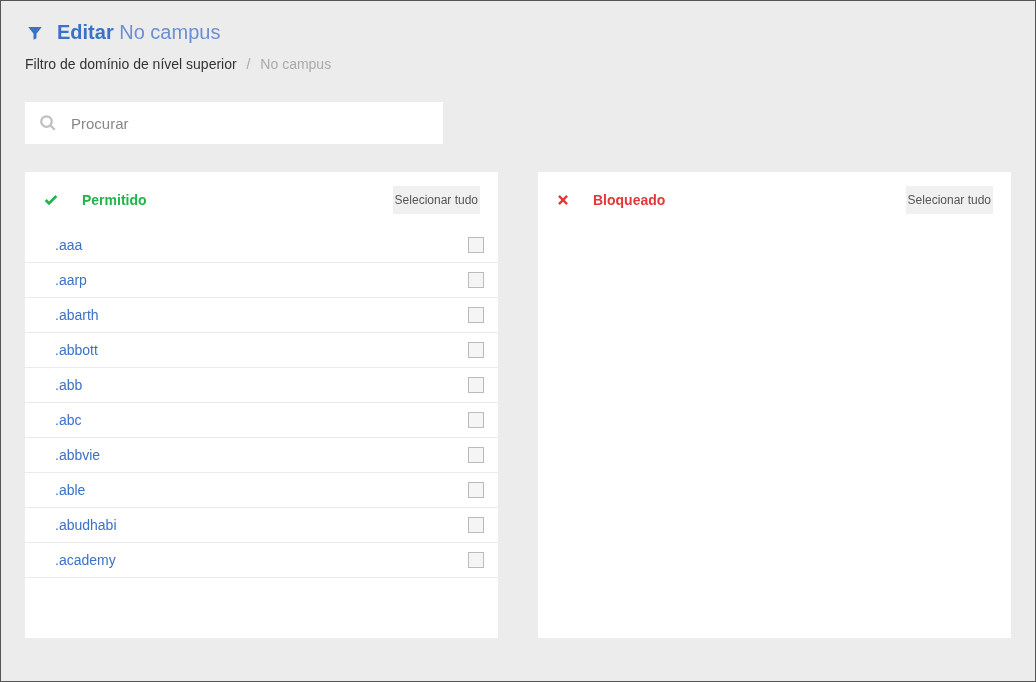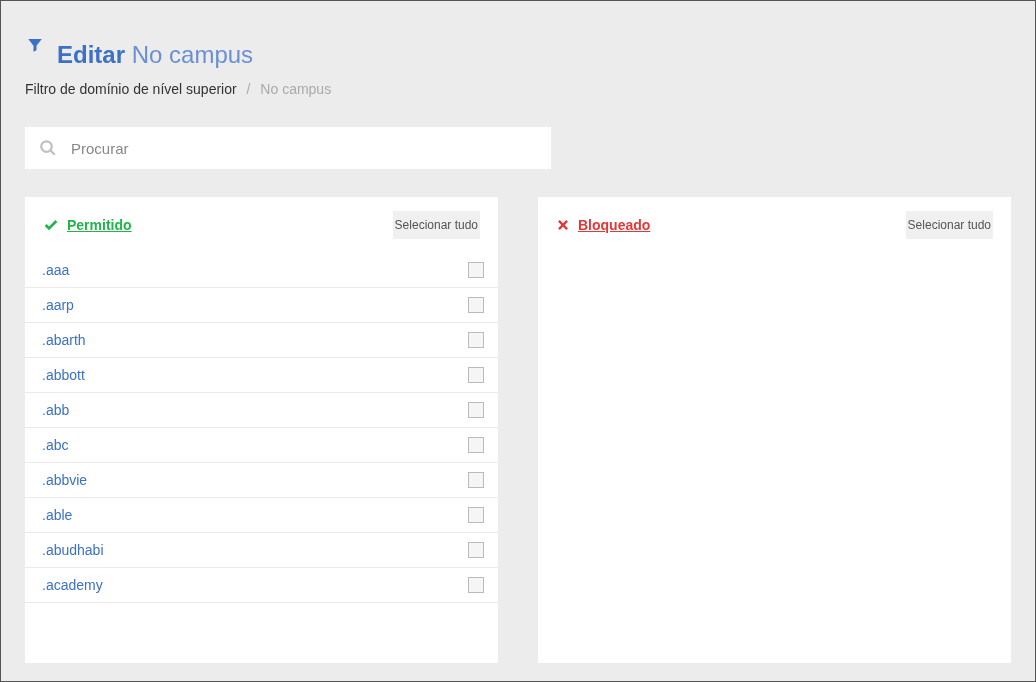--- a/index.html
+++ b/index.html
@@ -26,23 +26,22 @@
     }
     .filter-icon {
       color: #3b71c6;
       width: 20px;
       height: 20px;
       display: flex;
       align-items: center;
       justify-content: center;
     }
     .title {
-      font-size: 24px;
+      font-size: 20px;
       font-weight: normal;
-      margin-top: 20px;
     }
     .title-bold {
       color: #3b71c6;
       font-weight: bold;
     }
     .title-light {
       color: #6a8fd4;
       font-weight: normal;
     }
     .breadcrumb {
@@ -55,21 +54,21 @@
       margin: 0 6px;
     }
     .breadcrumb-current {
       color: #aaa;
     }
     .search-box {
       background: white;
       display: flex;
       align-items: center;
       padding: 12px 14px;
-      width: 526px;
+      width: 418px;
       margin-bottom: 28px;
     }
     .search-icon {
       color: #c0c0c0;
       margin-right: 14px;
       display: flex;
       align-items: center;
     }
     .search-input {
       border: none;
@@ -93,24 +92,23 @@
     }
     .panel-header {
       display: flex;
       align-items: center;
       justify-content: space-between;
       padding: 14px 18px 14px 18px;
     }
     .panel-title {
       display: flex;
       align-items: center;
-      gap: 8px;
+      gap: 23px;
       font-size: 14px;
       font-weight: bold;
-      text-decoration: underline;
     }
     .panel-title-allowed {
       color: #1fb54a;
     }
     .panel-title-blocked {
       color: #e23838;
     }
     .check-icon, .x-icon {
       display: flex;
       align-items: center;
@@ -139,21 +137,21 @@
     }
     .list-container::-webkit-scrollbar-button {
       display: block;
       height: 16px;
       background: #f0f0f0;
     }
     .domain-row {
       display: flex;
       align-items: center;
       justify-content: space-between;
-      padding: 9px 14px 9px 17px;
+      padding: 9px 14px 9px 30px;
       border-bottom: 1px solid #eaeaea;
     }
     .domain-name {
       color: #3b71c6;
       font-size: 14px;
       cursor: pointer;
     }
     .domain-checkbox {
       width: 16px;
       height: 16px;

